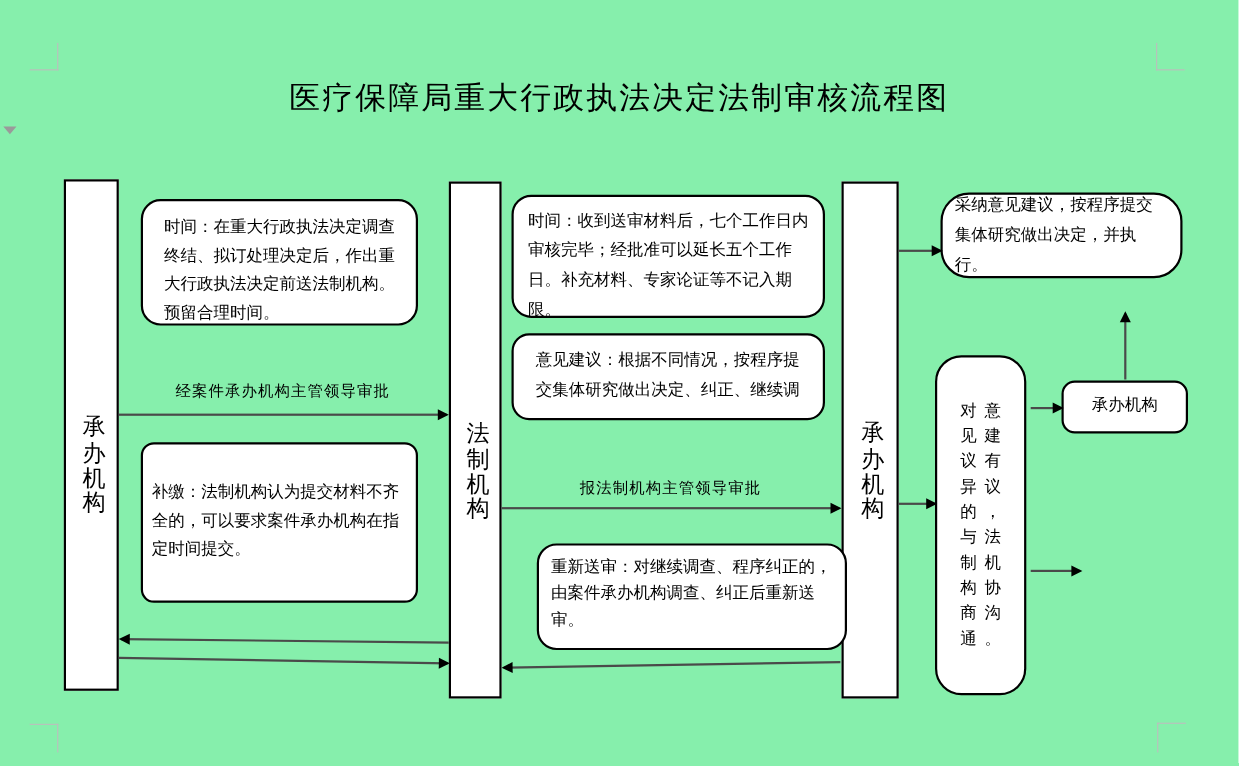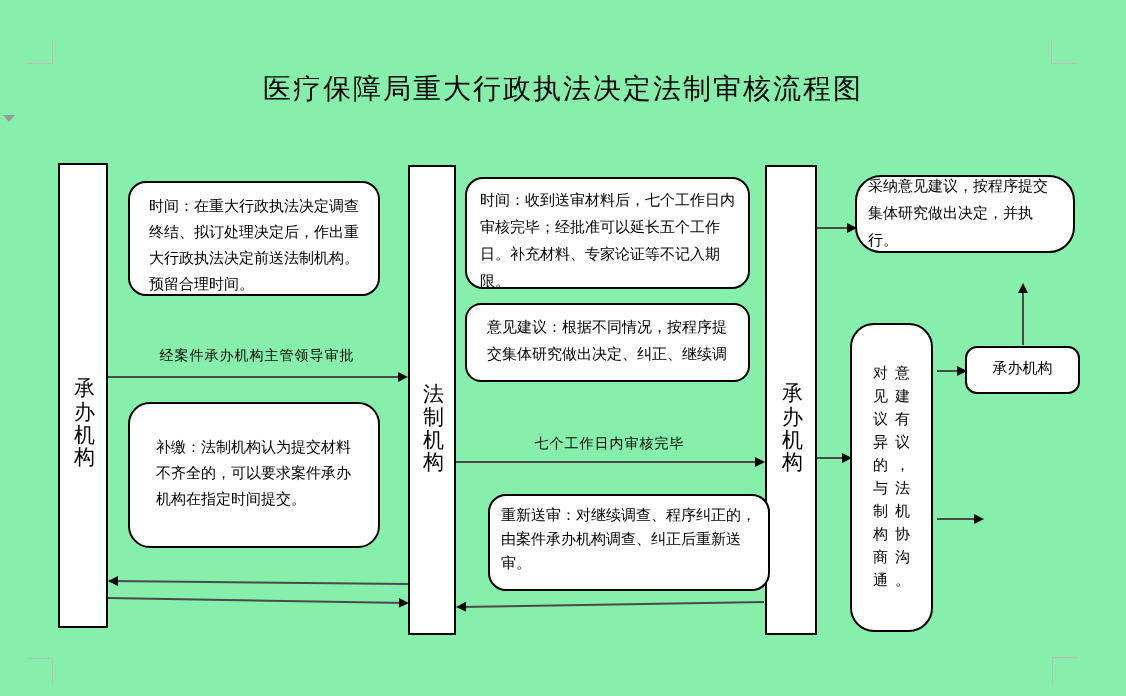--- a/index.html
+++ b/index.html
@@ -78,21 +78,21 @@
     <span class="lane-text">法制机构</span>
   </div>
   <div class="lane" style="left:765px; top:165px; width:52px; height:470px;">
     <span class="lane-text">承办机构</span>
   </div>
 
   <div class="rbox" style="left:128px; top:181px; width:252px; height:115px; border-radius:18px; padding:12px 19px 0;">
     <span class="txt">时间：在重大行政执法决定调查终结、拟订处理决定后，作出重大行政执法决定前送法制机构。预留合理时间。</span>
   </div>
 
-  <div class="rbox vcenter" style="left:128px; top:402px; width:252px; height:146px; border-radius:22px; padding:0 26px;">
+  <div class="rbox vcenter" style="left:128px; top:402px; width:252px; height:146px; border-radius:12px; padding:0 8px;">
     <span class="txt">补缴：法制机构认为提交材料不齐全的，可以要求案件承办机构在指定时间提交。</span>
   </div>
 
   <div class="rbox" style="left:465px; top:177px; width:285px; height:112px; border-radius:18px; padding:9px 13px 0; line-height:27px;">
     <span class="txt">时间：收到送审材料后，七个工作日内审核完毕；经批准可以延长五个工作日。补充材料、专家论证等不记入期限。</span>
   </div>
 
   <div class="rbox" style="left:465px; top:303px; width:285px; height:79px; border-radius:16px; padding:10px 20px 0; line-height:27px;">
     <span class="txt">意见建议：根据不同情况，按程序提交集体研究做出决定、纠正、继续调</span>
   </div>
@@ -111,21 +111,21 @@
 
   <div class="rbox vcenter" style="left:965px; top:346px; width:115px; height:48px; border-radius:12px; text-align:center;">
     <span class="txt">承办机构</span>
   </div>
 
 
   <div class="arrow h head-right" style="left:108px; top:376px; width:298px;"></div>
   <div class="arrow-label" style="left:108px; top:347px; width:298px;">经案件承办机构主管领导审批</div>
 
   <div class="arrow h head-right" style="left:456px; top:461px; width:307px;"></div>
-  <div class="arrow-label" style="left:456px; top:435px; width:307px;">七个工作日内审核完毕</div>
+  <div class="arrow-label" style="left:456px; top:435px; width:307px;">报法制机构主管领导审批</div>
 
   <div class="arrow h head-right" style="left:817px; top:227px; width:38px;"></div>
 
   <div class="arrow h head-right" style="left:817px; top:457px; width:33px;"></div>
 
   <div class="arrow h head-right" style="left:937px; top:370px; width:28px;"></div>
 
   <div class="arrow v head-up" style="left:1022px; top:285px; height:60px;"></div>
 
   <div class="arrow h head-right" style="left:937px; top:518px; width:45px;"></div>

